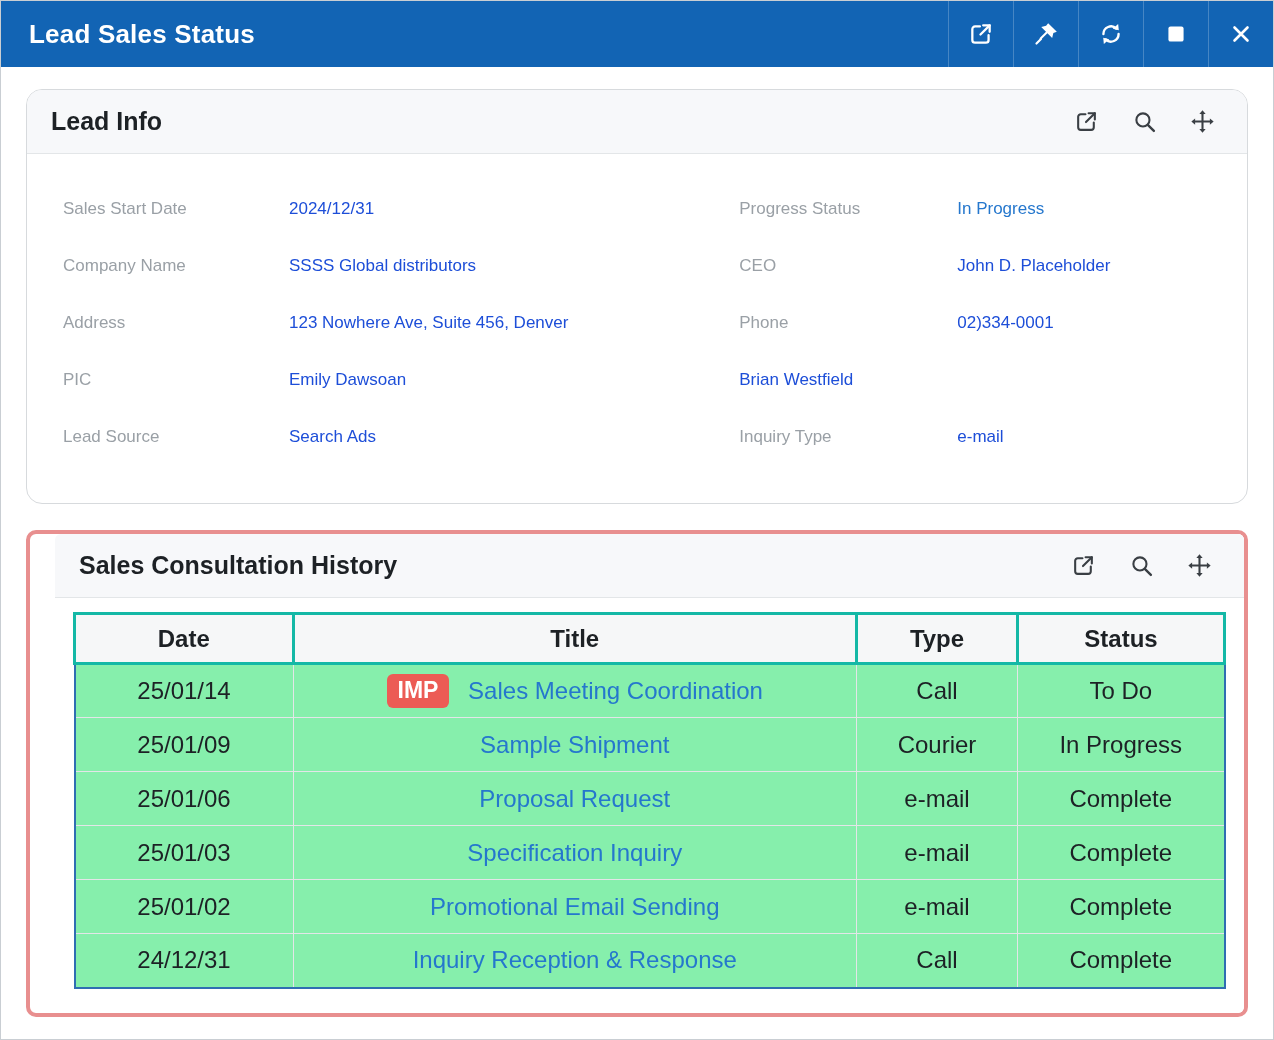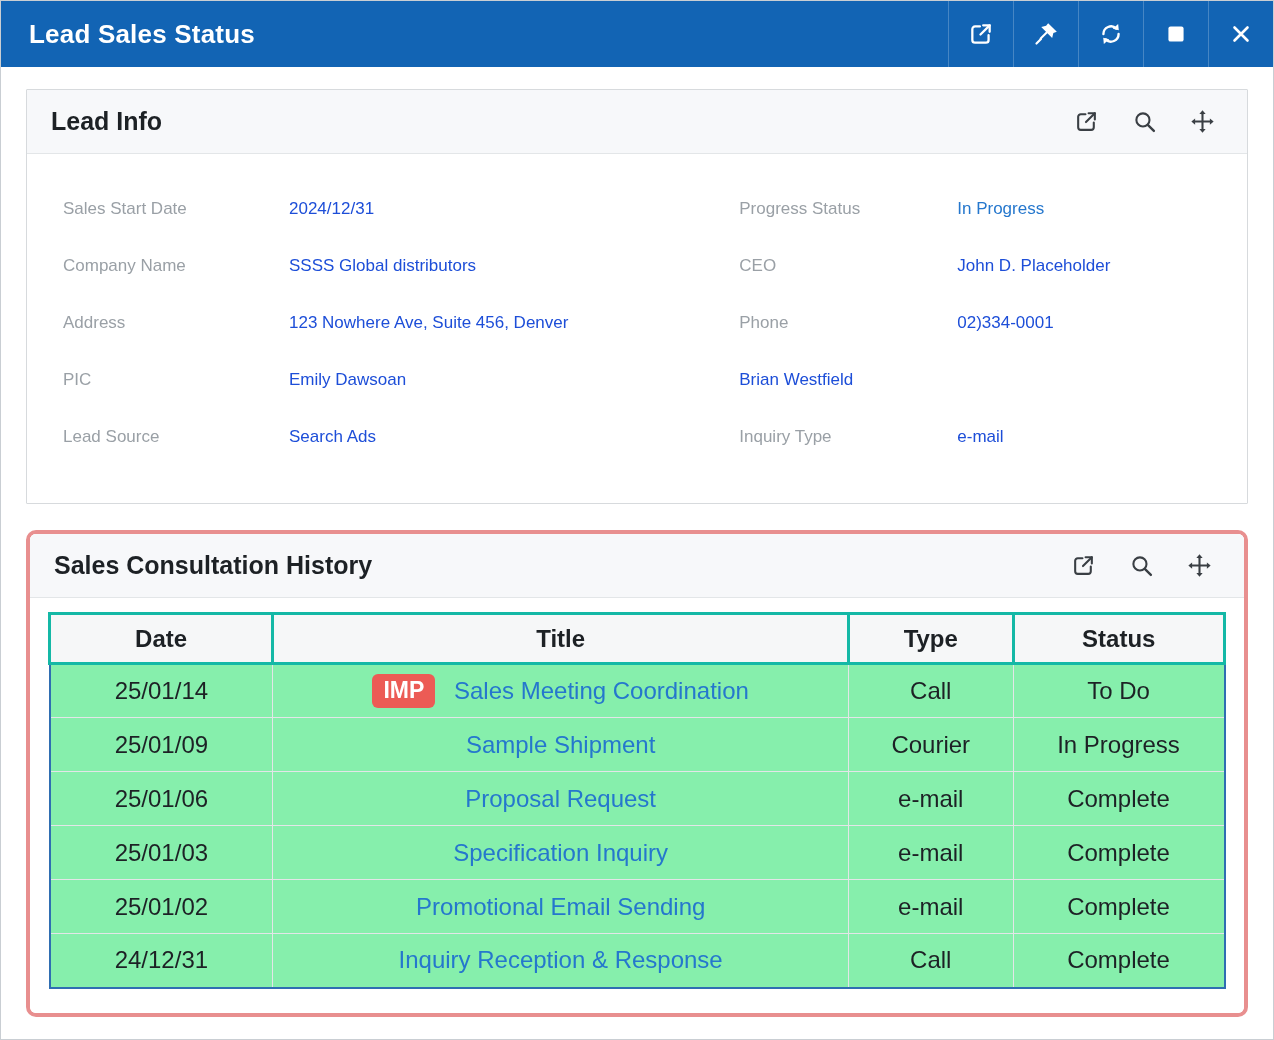--- a/index.html
+++ b/index.html
@@ -33,21 +33,21 @@
     border-left:1px solid rgba(255,255,255,.22);
     display:flex; align-items:center; justify-content:center;
     cursor:pointer; padding:0;
   }
   .tb-btn svg { display:block; }
 
   
   .content { flex:1; padding:22px 25px 24px; }
 
   .panel {
-    border:1px solid #d7dadd; border-radius:1px;
+    border:1px solid #d7dadd; border-radius:16px;
     background:#fff; overflow:hidden;
   }
   .panel-header {
     height:64px;
     background:#f7f8fa;
     border-bottom:1px solid #e3e6e8;
     display:flex; align-items:center; justify-content:space-between;
     padding:0 16px 0 24px;
   }
   .panel-title { font-size:25px; font-weight:700; color:#1d2125; }
@@ -72,21 +72,21 @@
   .fields-col.right .field-row { grid-template-columns:218px 1fr; }
   .field-label { color:#9aa0a6; }
   .field-value { color:#1d4ed8; }
 
   
   .highlight {
     margin-top:26px;
     border:4px solid #e88f8f; border-radius:10px;
     background:#fff;
   }
-  .highlight .panel { border:none; border-radius:6px; }
+  .highlight .panel { border:none; border-radius:6px;margin-left:25px; }
 
   .history-table-wrap { padding:14px 18px 24px; }
   table.history {
     width:100%; border-collapse:collapse;
     font-size:24px;
     border:2px solid #2f6eb2;
   }
   table.history th {
     background:#f6f7f8; font-weight:700;
     height:50px; border:3px solid #14b8a6;

